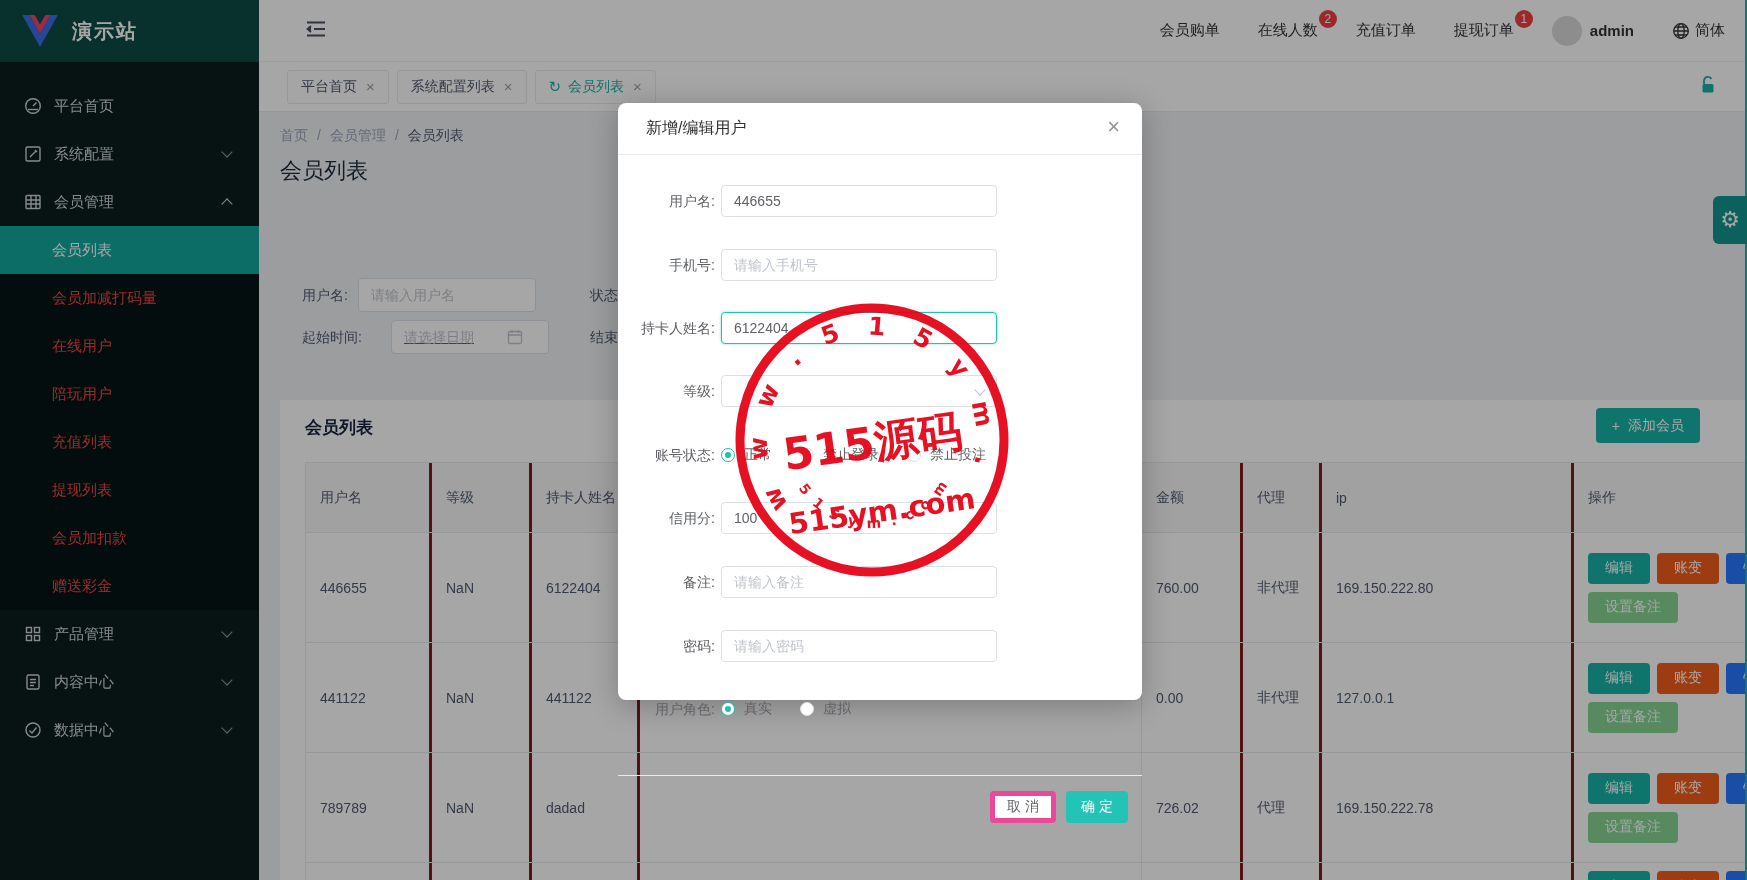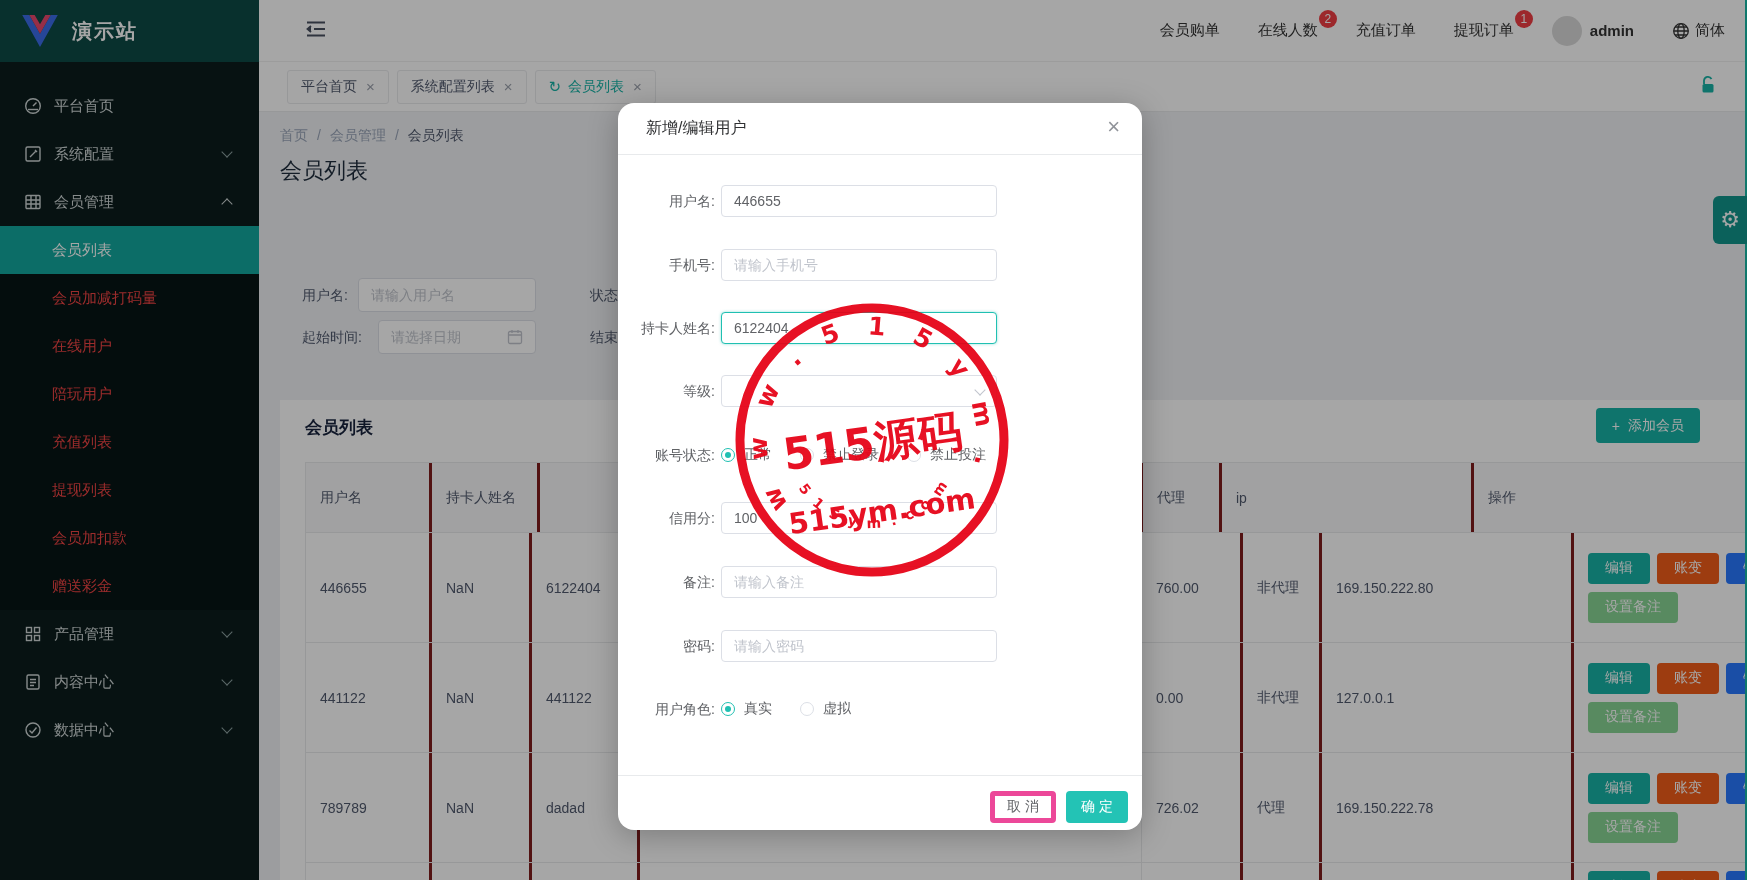--- a/index.html
+++ b/index.html
@@ -68,21 +68,21 @@
   .btn.teal { background:#17b3a6; }
   .btn.orange { background:#f25c1a; }
   .btn.blue { background:#2979ff; }
   .btn.green { background:#87d494; }
 
   .edge-line { position:absolute; right:0; top:0; width:2px; height:880px; background:#17b8a6; z-index:40; }
   .gear-tab { position:absolute; right:0; top:196px; width:34px; height:48px; background:#12968c; border-radius:6px 0 0 6px; color:#fff; display:flex; align-items:center; justify-content:center; font-size:22px; cursor:pointer; z-index:41; }
 
   
   .mask { position:absolute; inset:0; background:rgba(0,0,0,0.35); z-index:90; }
-  .modal { position:absolute; left:618px; top:103px; width:524px; height:727px; background:#fff; border-radius:16px; box-shadow:0 6px 30px rgba(0,0,0,0.25); z-index:95; }
+  .modal { position:absolute; left:618px; top:103px; width:524px; height:597px; background:#fff; border-radius:8px; box-shadow:0 6px 30px rgba(0,0,0,0.25); z-index:95; }
   .modal-header { height:52px; border-bottom:1px solid #e8eaec; position:relative; }
   .modal-title { position:absolute; left:28px; top:15px; font-size:16px; color:#303133; }
   .modal-close { position:absolute; right:22px; top:13px; font-size:22px; color:#909399; cursor:pointer; line-height:1; }
   .mrow { position:absolute; left:0; width:100%; height:32px; }
   .mlabel { position:absolute; left:0; width:97px; text-align:right; font-size:14px; color:#606266; line-height:32px; white-space:nowrap; }
   .mctrl { position:absolute; left:103px; width:276px; height:32px; }
   .minput { width:276px; height:32px; border:1px solid #dcdfe6; border-radius:4px; padding:0 12px; font-size:14px; color:#606266; font-family:inherit; }
   .minput::placeholder { color:#c0c4cc; }
   .minput.focused { border-color:#20c0b2; box-shadow:0 0 3px rgba(32,192,178,.5); }
   .mselect { width:276px; height:32px; border:1px solid #dcdfe6; border-radius:4px; position:relative; cursor:pointer; background:#fff; }
@@ -246,39 +246,40 @@
     <span>会员管理</span>
     <span>/</span>
     <span class="cur">会员列表</span>
   </div>
   <h1 class="page-title">会员列表</h1>
 
   <span class="flabel" style="left:43px; top:166px;">用户名:</span>
   <input class="finput" style="left: 99px; top: 166px; width: 178px;" placeholder="请输入用户名">
   <span class="flabel" style="left:331px; top:166px;">状态:</span>
   <span class="flabel" style="left:43px; top:208px;">起始时间:</span>
-  <input class="finput" style="left: 119px; top: 208px; width: 158px;" placeholder="请选择日期">
+  <input class="finput" style="left: 132px; top: 208px; width: 158px; text-decoration: underline;" placeholder="请选择日期">
   <span class="cal-ic" style="left:248px; top:217px;">
     <svg width="16" height="16" viewBox="0 0 16 16" fill="none" stroke="#c0c4cc" stroke-width="1.3">
         <rect x="1.5" y="2.5" width="13" height="12" rx="1.5"></rect>
         <path d="M1.5 6 h13 M5 1 v3 M11 1 v3"></path>
       </svg>
   </span>
   <span class="flabel" style="left:331px; top:208px;">结束时间:</span>
 
   <section class="card">
     <h2 class="card-title">会员列表</h2>
     <button class="add-btn">
         <span>+</span>
         <span>添加会员</span>
       </button>
 
     <div class="tbl">
       <div class="trow head">
         <div class="td c0">用户名</div>
+        <div class="td c1">等级</div>
         <div class="td c2">持卡人姓名</div>
         <div class="td c3"></div>
         <div class="td c4">金额</div>
         <div class="td c5">代理</div>
         <div class="td c6">ip</div>
         <div class="td c7">操作</div>
       </div>
 
       <div class="trow body">
         <div class="td c0">446655</div>

